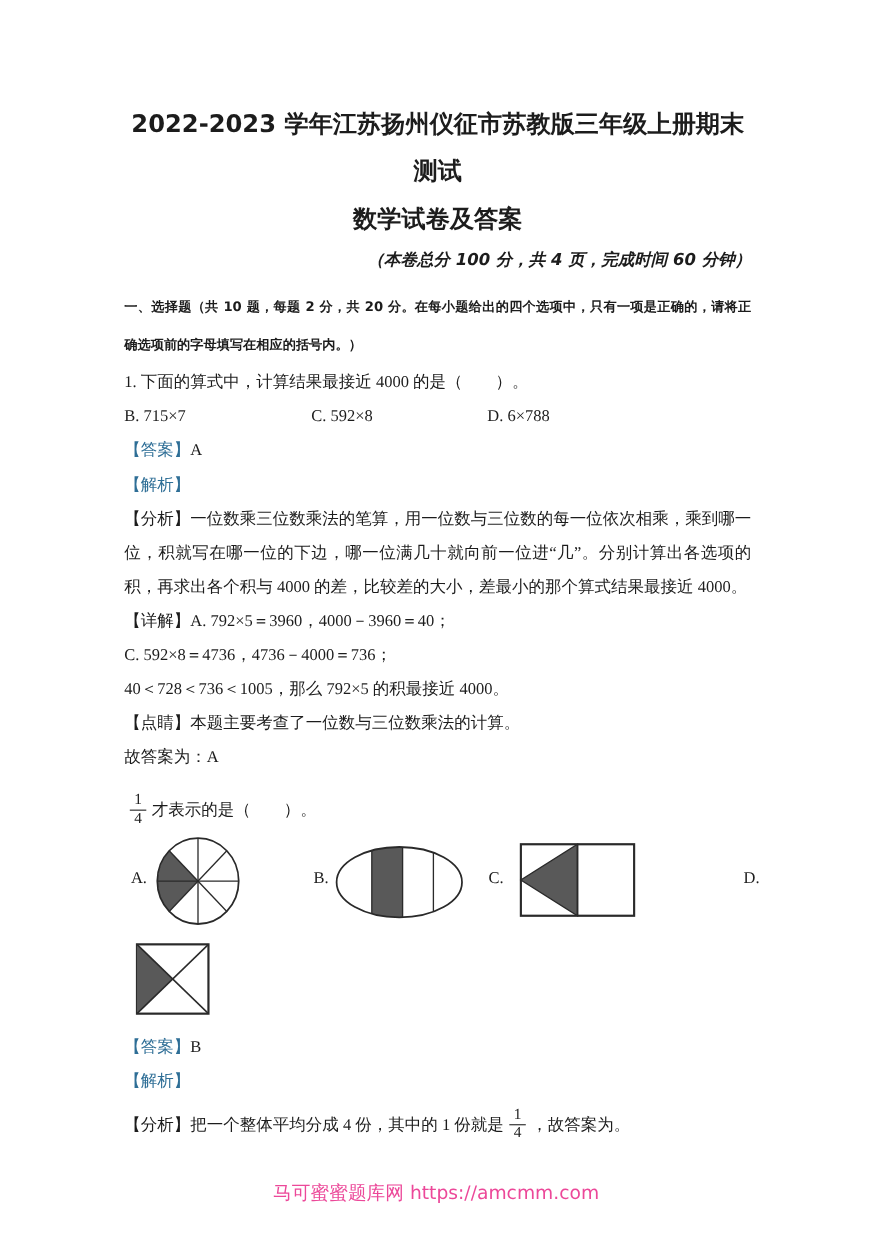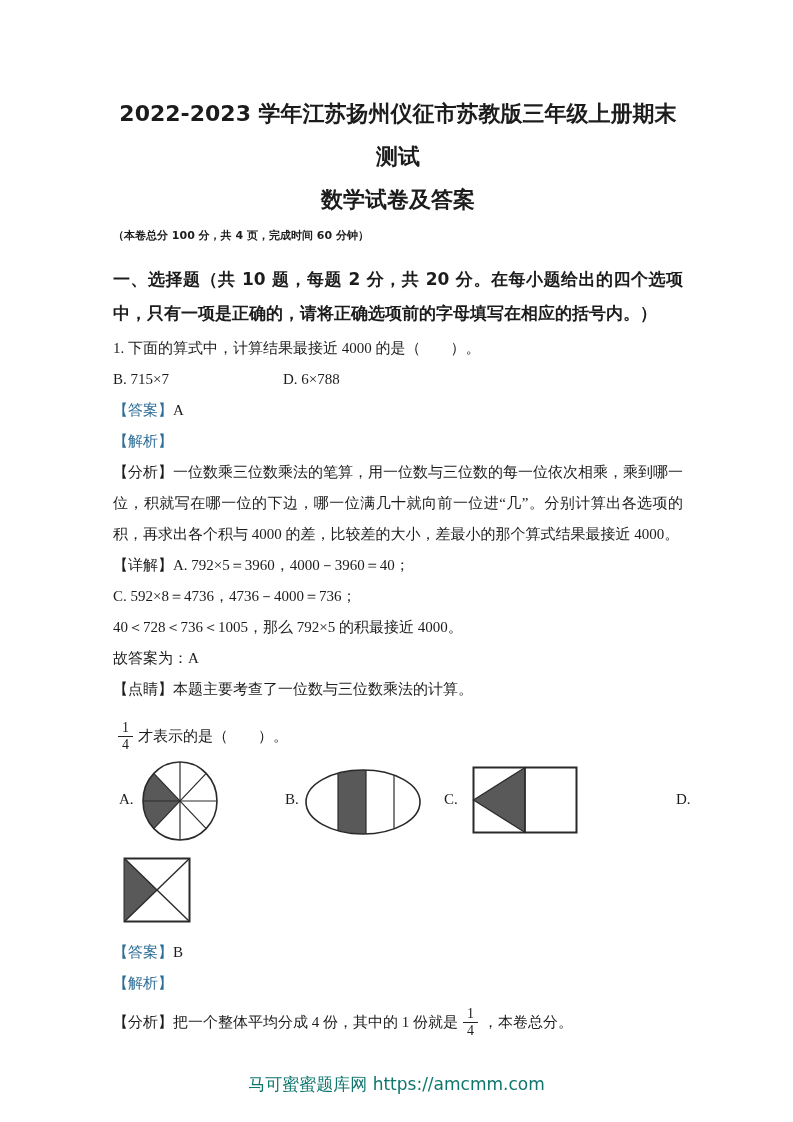--- a/index.html
+++ b/index.html
@@ -3,68 +3,69 @@
 <meta charset="utf-8">
 <style>
   html,body{margin:0;padding:0;background:#ffffff;}
   .page{
     width:793px;height:1122px;box-sizing:border-box;position:relative;overflow:hidden;
     padding:92px 110px 0 113px;background:#ffffff;color:#1c1c1c;
     font-family:"Liberation Serif","DejaVu Serif",serif;font-size:15px;
   }
   .hd{font-family:"DejaVu Sans","Liberation Sans",sans-serif;}
   h1.title{margin:0;text-align:center;font-size:22px;line-height:43px;font-weight:700;}
-  .subtitle{margin:3px 0 0;text-align:left;font-weight:700;font-size:11px;line-height:24px;}
-  .sect{margin:14px 0 0;font-weight:700;font-size:17px;line-height:34px;text-align:justify;}
+  .subtitle{margin:3px 0 0;text-align:right;font-weight:700;font-size:15px;line-height:24px;font-style:italic;}
+  .sect{margin:14px 0 0;font-weight:700;font-size:12px;line-height:34px;text-align:justify;}
   .ln{margin:0;line-height:31px;}
   .just{text-align:justify;font-family:Liberation Serif, serif;}
   .blue{color:var(--answer-blue,#2e6e96);}
   .q1stem{margin-top:3px;}
   .opts{display:grid;grid-template-columns:170px 160px 160px 1fr;line-height:31px;margin:0;}
   .fracline{display:flex;align-items:center;height:46px;}
   .q2stem{margin-top:8px;}
   .frac{display:inline-flex;flex-direction:column;align-items:center;margin:0 5px;font-size:14px;line-height:16px;}
   .frac .num{padding:0 4px;}
   .frac .den{padding:0 4px;border-top:1.2px solid #222;}
   .shapes{position:relative;height:88px;margin-top:2px;}
   .shapes .lbl{position:absolute;top:30px;font-size:15px;}
   .shapes svg{position:absolute;}
   .dshape{margin:8px 0 0 10px;height:68px;}
   .ansgap{margin-top:12px;}
   .footer{position:absolute;left:0;right:0;bottom:26px;text-align:center;
-    color:#0f766e;font-size:17px;font-family:"DejaVu Sans","Liberation Sans",sans-serif;}
+    color:#ec4899;font-size:17px;font-family:"DejaVu Sans","Liberation Sans",sans-serif;}
 </style>
 </head>
 <body>
 
 <div class="page">
 
   <h1 class="title hd"><span>2022-2023 学年江苏扬州仪征市苏教版三年级上册期末测试</span><br><span>数学试卷及答案</span></h1>
 
   <p class="subtitle hd">（本卷总分 100 分，共 4 页，完成时间 60 分钟）</p>
 
   <p class="sect hd">一、选择题（共 10 题，每题 2 分，共 20 分。在每小题给出的四个选项中，只有一项是正确的，请将正确选项前的字母填写在相应的括号内。）</p>
 
   <p class="ln q1stem">1. 下面的算式中，计算结果最接近 4000 的是（　　）。</p>
 
   <div class="opts">
     <span>B. 715×7</span>
+    <span>C. 592×8</span>
     <span>D. 6×788</span>
   </div>
 
   <p class="ln"><span class="blue">【答案】</span><span>A</span></p>
   <p class="ln"><span class="blue">【解析】</span></p>
 
   <p class="ln just">【分析】一位数乘三位数乘法的笔算，用一位数与三位数的每一位依次相乘，乘到哪一位，积就写在哪一位的下边，哪一位满几十就向前一位进“几”。分别计算出各选项的积，再求出各个积与 4000 的差，比较差的大小，差最小的那个算式结果最接近 4000。</p>
 
   <p class="ln">【详解】A. 792×5＝3960，4000－3960＝40；</p>
   <p class="ln">C. 592×8＝4736，4736－4000＝736；</p>
   <p class="ln">40＜728＜736＜1005，那么 792×5 的积最接近 4000。</p>
+  <p class="ln">【点睛】本题主要考查了一位数与三位数乘法的计算。</p>
   <p class="ln">故答案为：A</p>
-  <p class="ln">【点睛】本题主要考查了一位数与三位数乘法的计算。</p>
 
   <div class="fracline q2stem">
     <span class="frac">
         <span class="num">1</span>
         <span class="den">4</span>
       </span>
     <span>才表示的是（　　）。</span>
   </div>
 
   <div class="shapes">
@@ -115,18 +116,18 @@
 
   <p class="ln ansgap"><span class="blue">【答案】</span><span>B</span></p>
   <p class="ln"><span class="blue">【解析】</span></p>
 
   <div class="fracline">
     <span>【分析】把一个整体平均分成 4 份，其中的 1 份就是</span>
     <span class="frac">
         <span class="num">1</span>
         <span class="den">4</span>
       </span>
-    <span>，本卷总分。</span>
+    <span>，故答案为。</span>
   </div>
 
   <div class="footer">马可蜜蜜题库网 https://amcmm.com</div>
 
 </div>
 
 </body></html>

